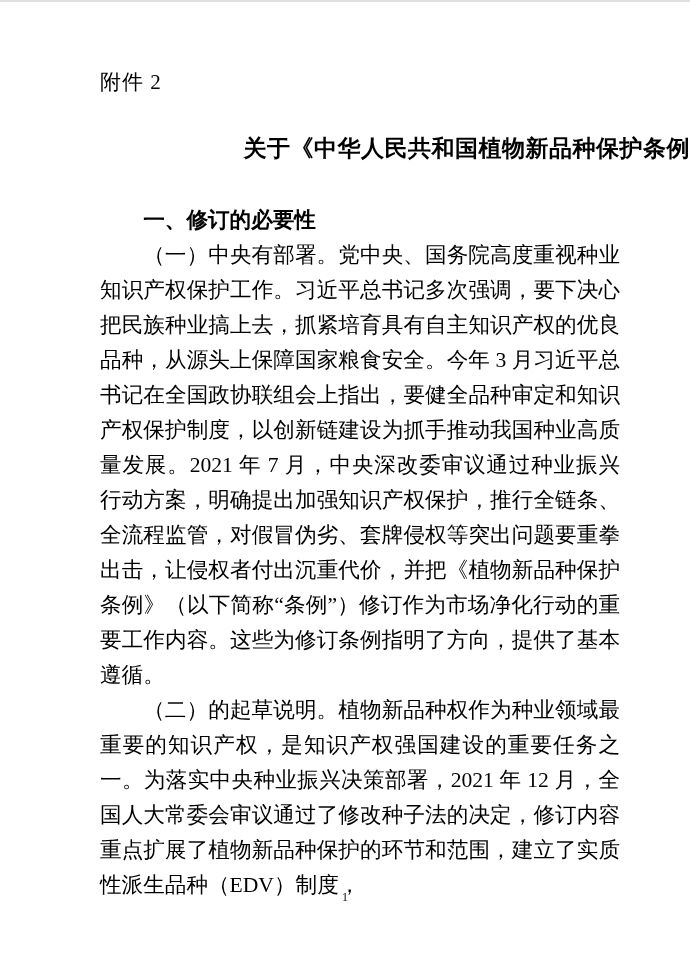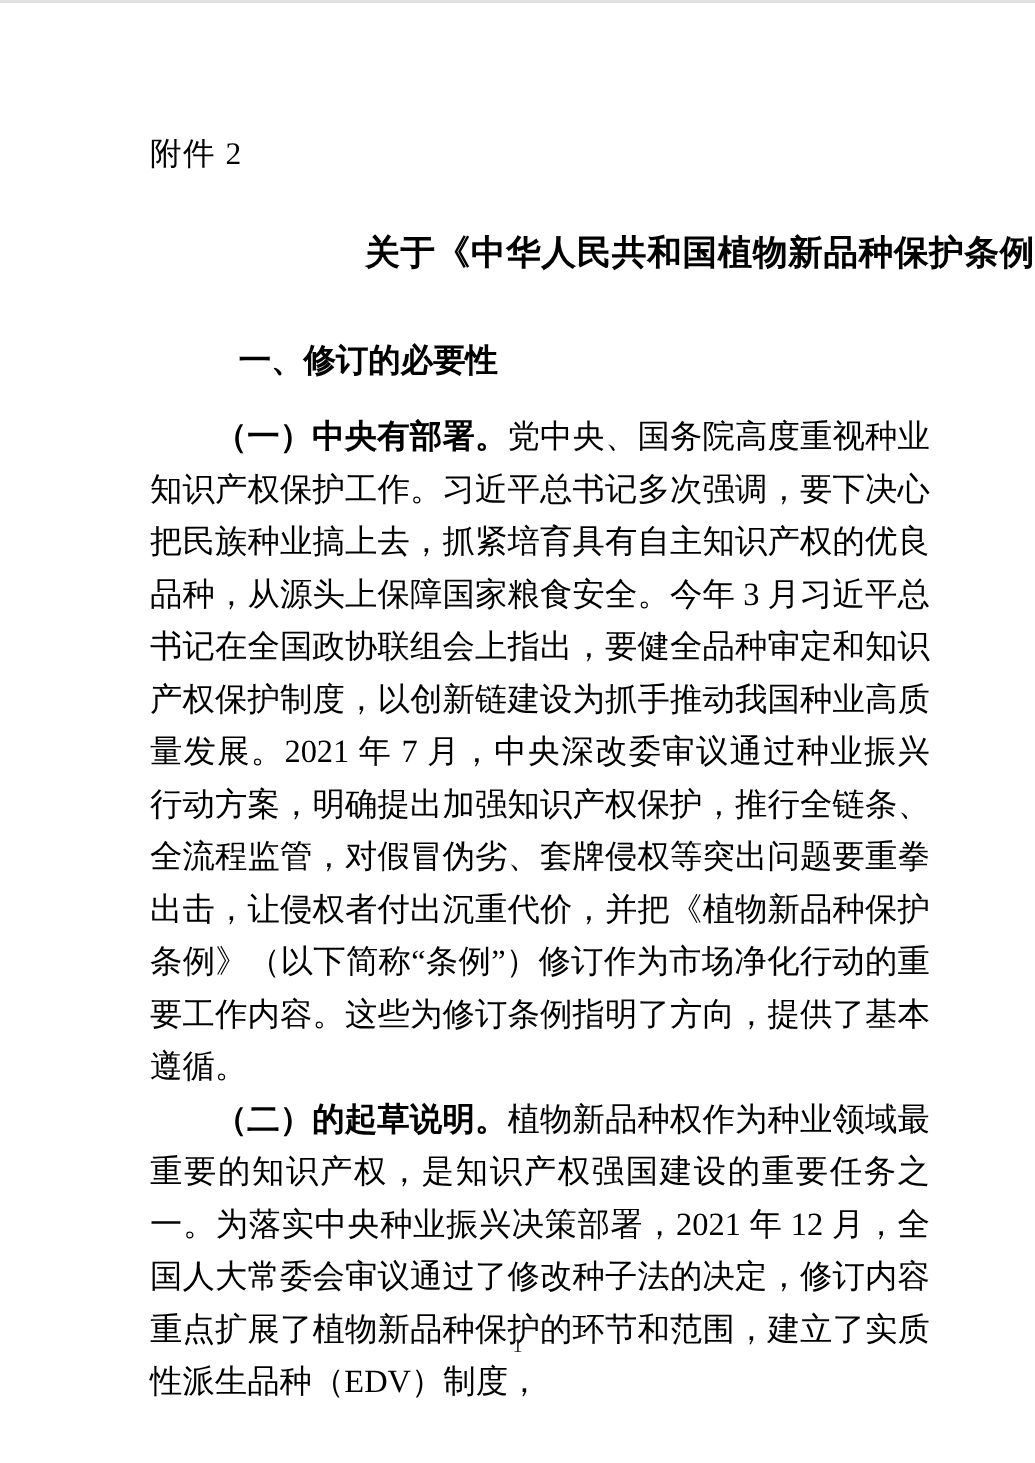--- a/index.html
+++ b/index.html
@@ -7,21 +7,21 @@
     padding: 0;
     background: #ffffff;
   }
   .page {
     position: relative;
     width: 690px;
     height: 975px;
     box-sizing: border-box;
     background: #ffffff;
     border-top: 2px solid #e0e0e0;
-    padding: 87px 70px 0 100px;
+    padding: 67px 70px 0 100px;
     overflow: hidden;
     color: #000000;
     font-family: "Liberation Serif", "DejaVu Serif", serif;
   }
   .attachment {
     font-size: 21px;
     line-height: 27px;
     letter-spacing: 1px;
   }
   .doc-title {
@@ -35,34 +35,34 @@
   }
   .doc-title .title-line {
     display: block;
   }
   .content {
     margin-top: 37px;
     font-size: 21.6px;
     line-height: 35px;
   }
   .section-heading {
-    margin: 16px;
+    margin: 0;
     font-size: 21.6px;
     line-height: 35px;
     font-weight: bold;
     text-indent: 2em;
   }
   .para {
     margin: 0;
     text-indent: 2em;
     text-align: justify;
     text-justify: inter-ideograph;
   }
   .para .lead {
-    font-weight: bold;
+    font-weight: normal;
   }
   .page-footer {
     position: absolute;
     top: 887px;
     left: 0;
     right: 0;
     text-align: center;
     font-size: 13px;
     line-height: 16px;
     color: #222222;

